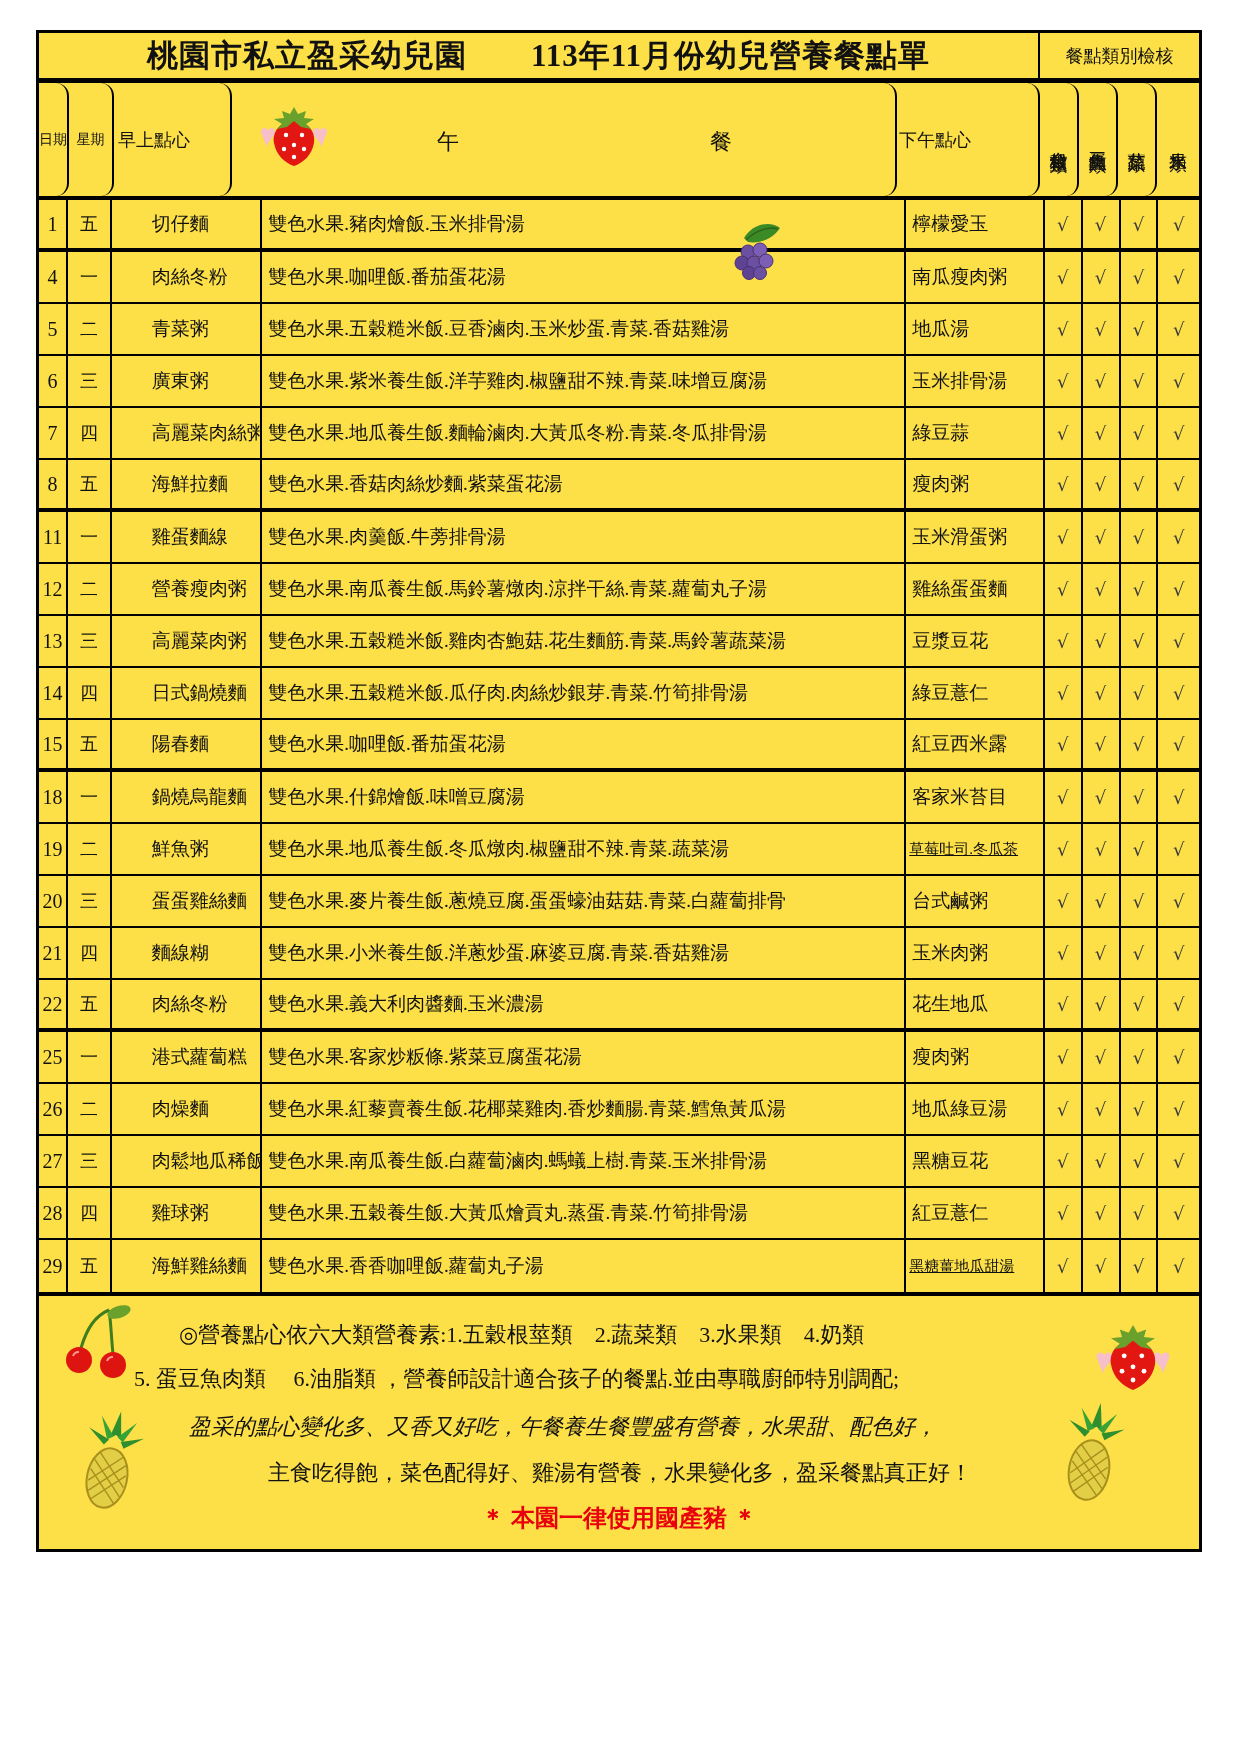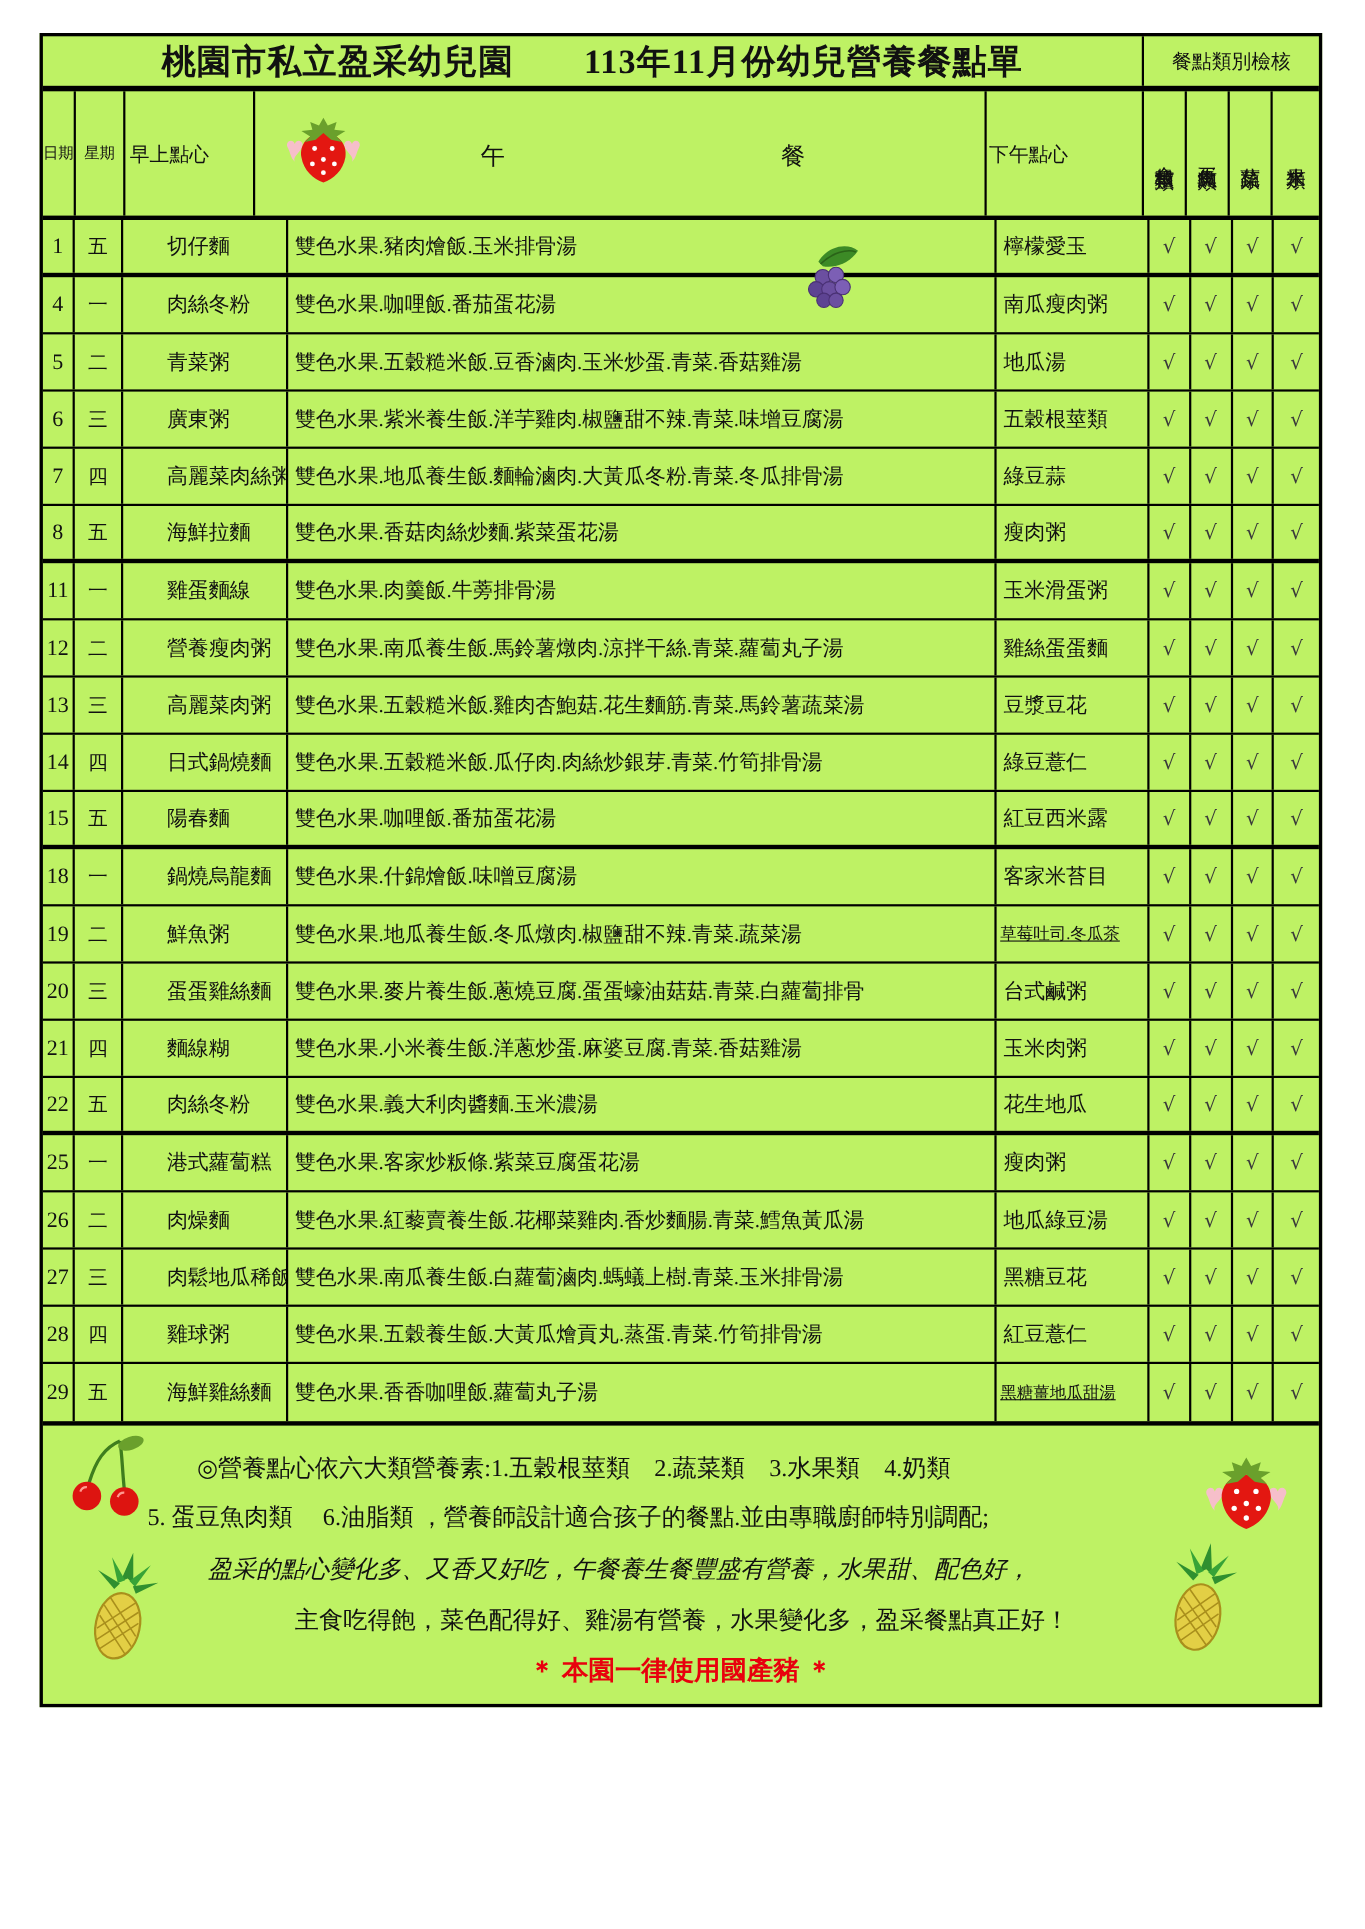--- a/index.html
+++ b/index.html
@@ -1,28 +1,28 @@
 <!DOCTYPE html>
 <html><head>
 <meta charset="utf-8">
 <style>
   html,body{margin:0;padding:0;background:#ffffff;}
   .page{position:relative;width:1241px;height:1754px;background:#fff;overflow:hidden;
         font-family:"Liberation Serif","DejaVu Serif",serif;color:#111;}
-  .doc{position:absolute;left:36px;top:30px;width:1166px;border:3px solid #000;box-sizing:border-box;background:#bef264;}
+  .doc{position:absolute;left:36px;top:30px;width:1166px;border:3px solid #000;box-sizing:border-box;background:#fde047;}
 
   
   .title-row{display:flex;height:45px;border-bottom:5px solid #000;box-sizing:content-box;}
   .title-cell{width:1001px;box-sizing:border-box;border-right:2px solid #000;display:flex;align-items:center;justify-content:center;
               font-size:31px;font-weight:bold;letter-spacing:1px;white-space:nowrap;overflow:hidden;}
   .check-title{flex:1;display:flex;align-items:center;justify-content:center;font-size:18px;white-space:nowrap;overflow:hidden;}
 
   
   .header-row{display:flex;height:117px;border-bottom:4px solid #000;box-sizing:border-box;}
-  .hc{box-sizing:border-box;border-right:2px solid #000;display:flex;align-items:center;justify-content:center;overflow:hidden;}
+  .hc{box-sizing:border-box;border-right:2px solid #000;display:flex;align-items:center;justify-content:center;overflow:hidden;border-radius:13px;}
   .hc:last-child{border-right:none;}
   .c-date{width:30px;}  .c-week{width:45px;}  .c-morning{width:118px;}
   .c-lunch{width:665px;} .c-afternoon{width:143px;}
   .c-chk1{width:39px;} .c-chk2{width:39px;} .c-chk3{width:39px;} .c-chk4{width:42px;}
   .hdr-small{font-size:14px;letter-spacing:0;}
   .hc.c-morning{justify-content:flex-start;padding-left:4px;font-size:18px;}
   .hc.c-afternoon{justify-content:flex-start;padding-left:2px;font-size:18px;}
   .lunch-head{position:relative;}
   .lunch-head .glyph-wu{position:absolute;left:205px;top:44px;font-size:22px;}
   .lunch-head .glyph-can{position:absolute;left:478px;top:44px;font-size:22px;}
@@ -131,21 +131,21 @@
     <div class="cell c-check c-chk1">√</div>
     <div class="cell c-check c-chk2">√</div>
     <div class="cell c-check c-chk3">√</div>
     <div class="cell c-check c-chk4">√</div>
   </div>
         <div class="row">
     <div class="cell c-date">6</div>
     <div class="cell c-week">三</div>
     <div class="cell c-morning">廣東粥</div>
     <div class="cell c-lunch">雙色水果.紫米養生飯.洋芋雞肉.椒鹽甜不辣.青菜.味增豆腐湯</div>
-    <div class="cell c-afternoon">五穀根莖類</div>
+    <div class="cell c-afternoon">玉米排骨湯</div>
     <div class="cell c-check c-chk1">√</div>
     <div class="cell c-check c-chk2">√</div>
     <div class="cell c-check c-chk3">√</div>
     <div class="cell c-check c-chk4">√</div>
   </div>
         <div class="row">
     <div class="cell c-date">7</div>
     <div class="cell c-week">四</div>
     <div class="cell c-morning">高麗菜肉絲粥</div>
     <div class="cell c-lunch">雙色水果.地瓜養生飯.麵輪滷肉.大黃瓜冬粉.青菜.冬瓜排骨湯</div>

